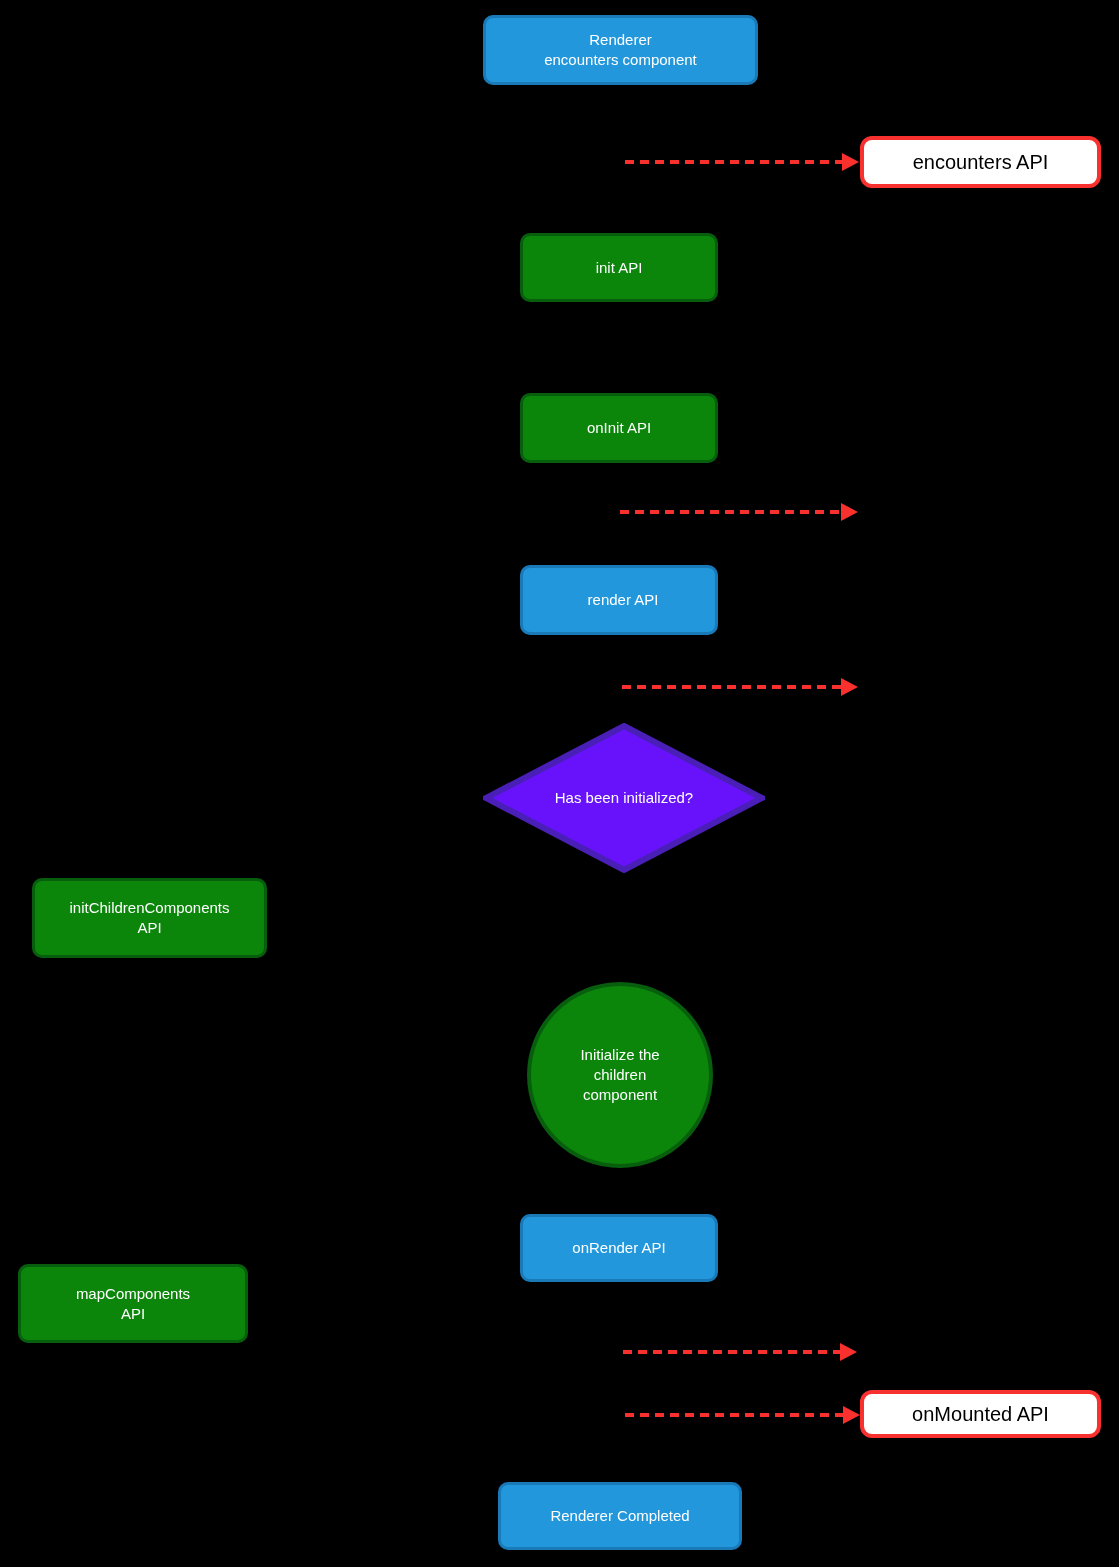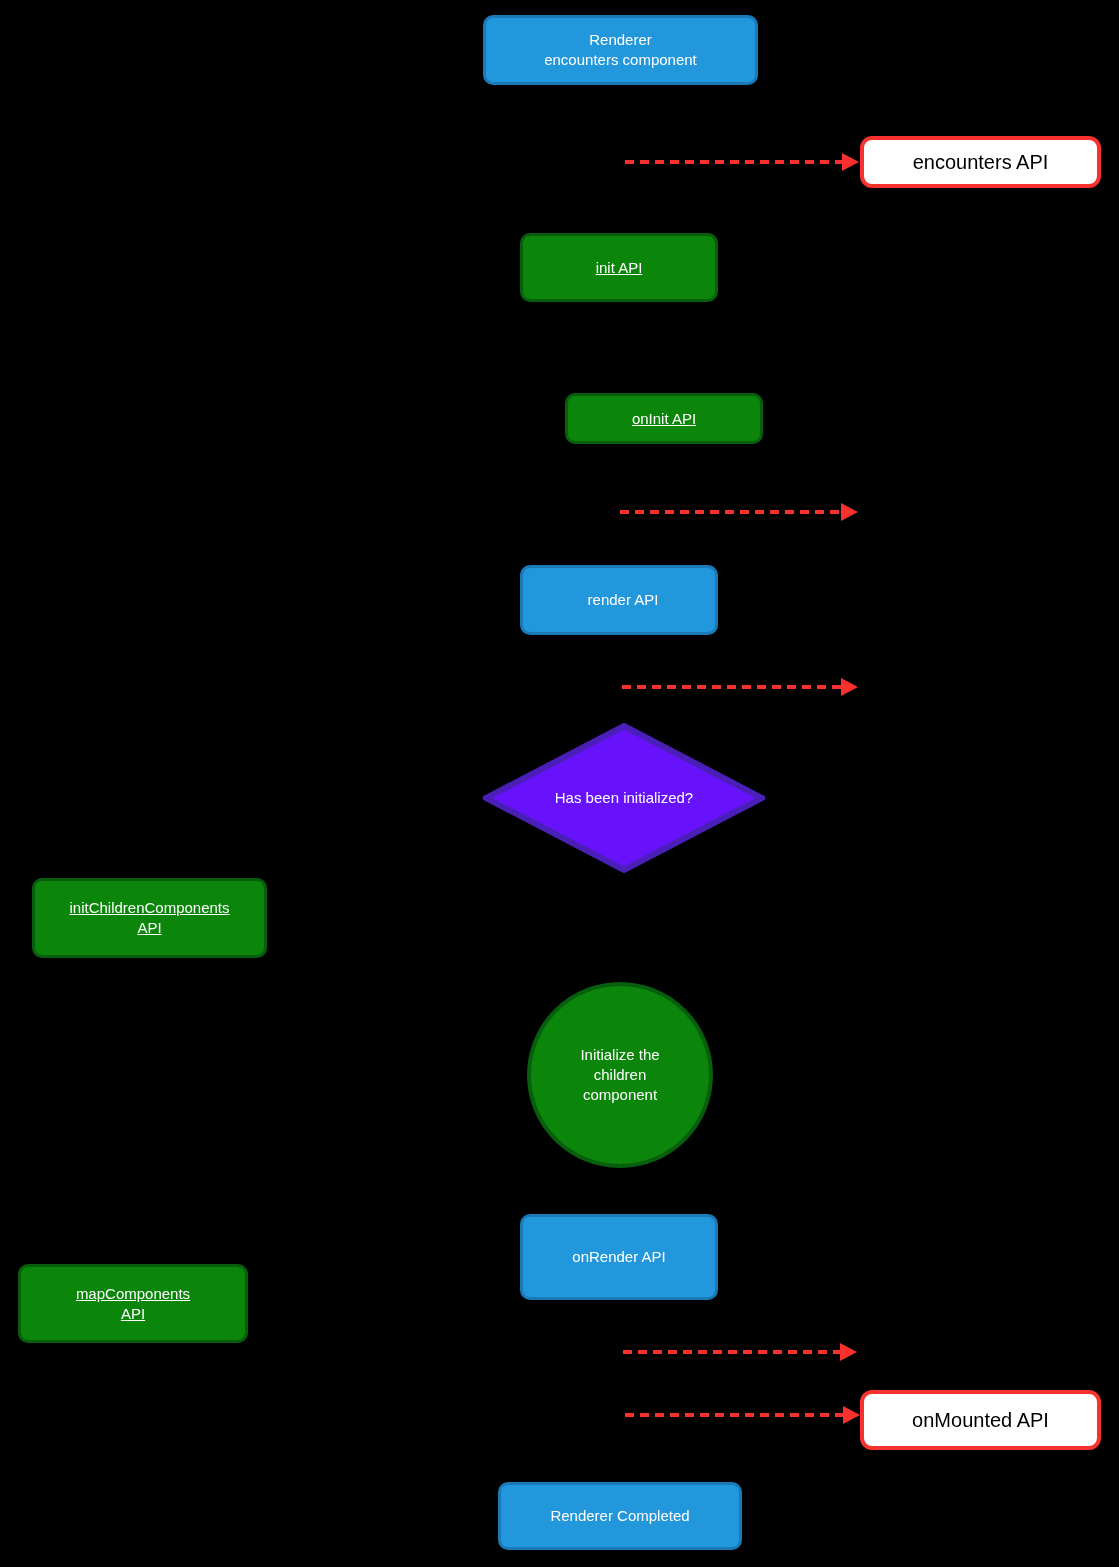--- a/index.html
+++ b/index.html
@@ -17,21 +17,21 @@
     justify-content: center;
     text-align: center;
     box-sizing: border-box;
     color: var(--node-text, #fff);
     font-size: 15px;
     line-height: 1.32;
     white-space: pre-line;
   }
   .rect  { border-radius: 10px; }
   .blue  { background: var(--blue-fill);  border: 3px solid var(--blue-border); }
-  .green { background: var(--green-fill); border: 3px solid var(--green-border); text-decoration: underline; }
+  .green { background: var(--green-fill); border: 3px solid var(--green-border); }
   .callout {
     background: var(--callout-fill);
     border: 4px solid var(--red);
     border-radius: 12px;
     color: var(--callout-text, #000);
     font-size: 20px;
   }
   .circle {
     border-radius: 50%;
     background: var(--green-fill);
@@ -54,28 +54,28 @@
     width: 0; height: 0;
     border-left: 17px solid var(--red);
     border-top: 9px solid transparent;
     border-bottom: 9px solid transparent;
   }
 
   
   #n-start        { left: 483px; top: 15px;   width: 275px; height: 70px; }
   #n-oncreated    { left: 860px; top: 136px;  width: 241px; height: 52px; }
   #n-init         { left: 520px; top: 233px;  width: 198px; height: 69px; }
-  #n-oninit       { left: 520px; top: 393px;  width: 198px; height: 51px; margin-left: 45px; }
+  #n-oninit       { left: 520px; top: 393px;  width: 198px; height: 70px; }
   #n-render       { left: 520px; top: 565px;  width: 198px; height: 70px; padding-left: 8px; }
   #n-decision     { left: 483px; top: 723px;  width: 282px; height: 150px; }
   #n-initchildren { left: 32px;  top: 878px;  width: 235px; height: 80px; }
   #n-circle       { left: 527px; top: 982px;  width: 186px; height: 186px; }
   #n-mapcomp      { left: 18px;  top: 1228px; width: 230px; height: 79px; margin-top: 36px; }
-  #n-onrender     { left: 520px; top: 1214px; width: 198px; height: 86px; }
-  #n-onmounted    { left: 860px; top: 1390px; width: 241px; height: 60px; }
+  #n-onrender     { left: 520px; top: 1214px; width: 198px; height: 68px; }
+  #n-onmounted    { left: 860px; top: 1390px; width: 241px; height: 48px; }
   #n-complete     { left: 498px; top: 1482px; width: 244px; height: 68px; }
 
   
   #a-oncreated  { left: 625px; top: 160px;  width: 218px; }
   #a-afteroninit{ left: 620px; top: 510px;  width: 222px; }
   #a-afterrender{ left: 622px; top: 685px;  width: 220px; }
   #a-afteronrender { left: 623px; top: 1350px; width: 218px; }
   #a-onmounted  { left: 625px; top: 1413px; width: 219px; }
 </style>
 </head>

